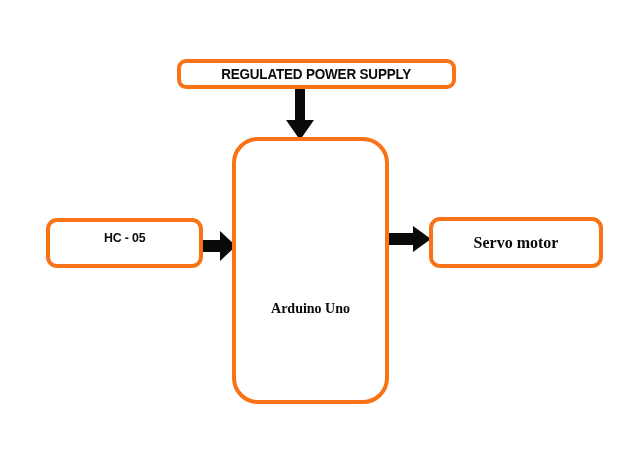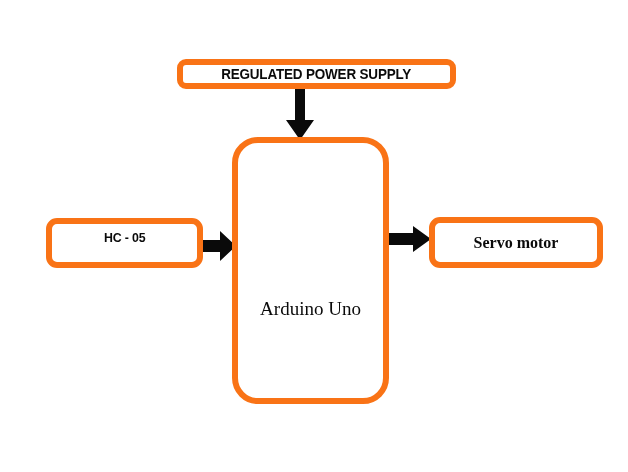--- a/index.html
+++ b/index.html
@@ -14,21 +14,21 @@
     position: relative;
     width: 628px;
     height: 472px;
     background: #ffffff;
     overflow: hidden;
   }
   .node {
     position: absolute;
     box-sizing: border-box;
     background: #ffffff;
-    border: 6px solid #f97316;
+    border: 4px solid #f97316;
     display: flex;
     align-items: center;
     justify-content: center;
     z-index: 3;
   }
   .node-label {
     color: #0a0a0a;
     text-align: center;
     white-space: nowrap;
     line-height: 1;
@@ -66,22 +66,22 @@
   
   #node-arduino {
     left: 232px;
     top: 137px;
     width: 157px;
     height: 267px;
     border-radius: 26px;
   }
   #node-arduino .node-label {
     font-family: "Liberation Serif", serif;
-    font-weight: normal;
-    font-size: 19px;
+    font-weight: bold;
+    font-size: 14px;
     transform: translateY(38px);
   }
   
   #node-servo {
     left: 429px;
     top: 217px;
     width: 174px;
     height: 51px;
     border-radius: 11px;
   }

